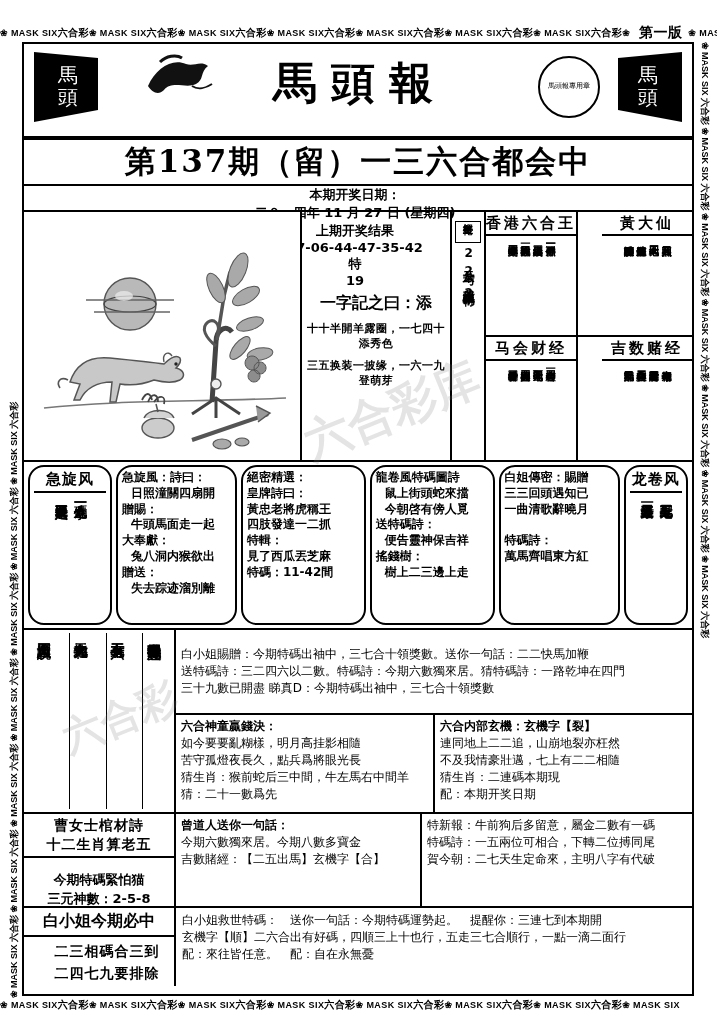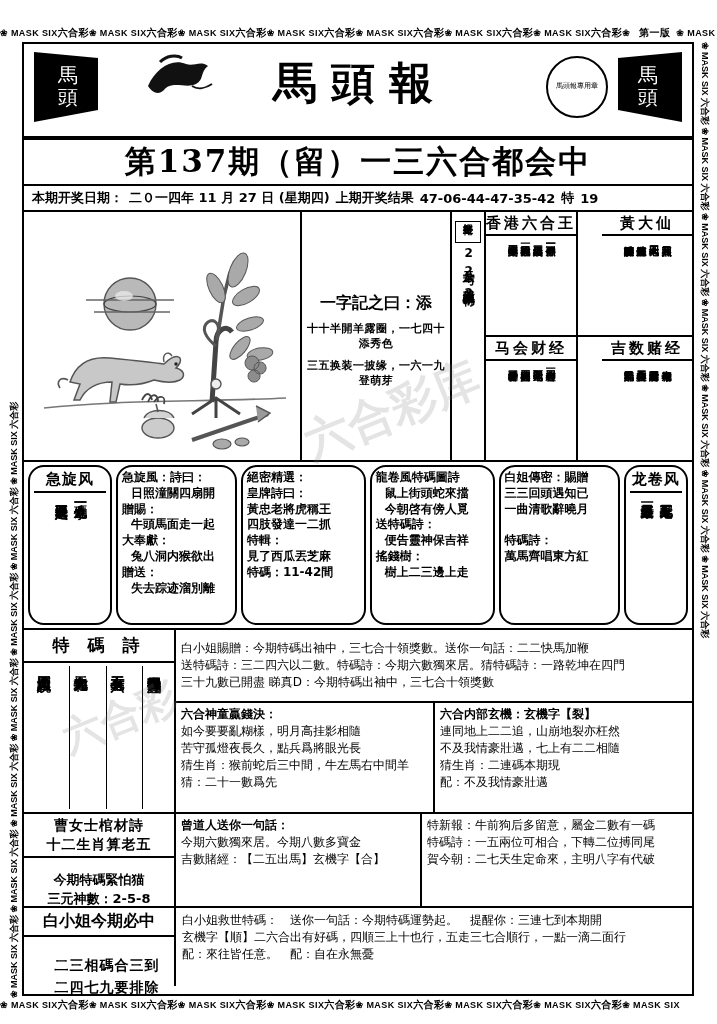--- a/index.html
+++ b/index.html
@@ -15,21 +15,21 @@
     position:absolute;left:0;width:717px;height:18px;
     font-family:"Liberation Sans",sans-serif;
     font-size:9px;font-weight:bold;letter-spacing:.4px;
     white-space:nowrap;overflow:hidden;
     display:flex;align-items:center;
   }
   .mask-strip .mk{margin-right:3px;}
   .mask-strip .fl{font-size:10px;}
   .mask-strip.top{top:24px;}
   .mask-strip.bot{top:996px;}
-  .edition{font-size:10px;font-weight:bold;padding:0 6px;}
+  .edition{font-size:14px;font-weight:bold;padding:0 6px;}
 
   
   .rail{
     position:absolute;top:42px;width:16px;height:956px;
     overflow:hidden;font-family:"Liberation Sans",sans-serif;
     font-size:9px;font-weight:bold;line-height:16px;white-space:nowrap;
   }
   .rail.left{left:6px;}
   .rail.right{left:697px;}
   .rail .inner{
@@ -50,21 +50,21 @@
   .flag{position:absolute;top:4px;width:78px;height:84px;}
   .flag.l{left:4px;}
   .flag.r{right:4px;}
   .flag svg{display:block;}
   .paper-title{
     position:absolute;left:4px;right:0;top:10px;text-align:center;
     font-family:"DejaVu Serif","Liberation Serif",serif;
     font-size:44px;font-weight:bold;letter-spacing:14px;
   }
   .seal{
-    position:absolute;right:84px;top:12px;width:58px;height:58px;
+    position:absolute;right:92px;top:12px;width:58px;height:58px;
     border:2px solid #000;border-radius:50%;
     display:flex;align-items:center;justify-content:center;
     font-size:7px;line-height:1.05;text-align:center;
   }
   .ink{position:absolute;left:118px;top:6px;width:74px;height:48px;}
 
   
   .issue-bar{
     height:44px;border-bottom:2px solid #000;border-top:2px solid #000;
     display:flex;align-items:center;justify-content:center;
@@ -72,21 +72,21 @@
   }
   .issue-bar .txt{
     font-family:"DejaVu Serif","Liberation Serif",serif;
     font-size:31px;font-weight:bold;letter-spacing:2px;
   }
 
   
   .date-bar{
     height:24px;border-bottom:2px solid #000;
     display:flex;align-items:center;padding:0 8px;
-    font-size:13px;font-weight:bold;white-space:nowrap;
+    font-size:13px;font-weight:bold;white-space:nowrap;flex-direction:column;
   }
   .date-bar .seg{margin-right:6px;}
 
   
   .mid{display:flex;height:248px;border-bottom:2px solid #000;}
   .illus{
     width:276px;border-right:2px solid #000;position:relative;overflow:hidden;
   }
   .illus svg{position:absolute;left:0;top:0;}
 
@@ -159,21 +159,21 @@
     font-family:"DejaVu Serif","Liberation Serif",serif;
   }
   .tm-body{flex:1;display:flex;flex-direction:row-reverse;justify-content:space-around;padding:3px 2px;}
   .tm-body .vline{
     writing-mode:vertical-rl;text-orientation:upright;
     font-size:14px;font-weight:bold;line-height:1.1;
     border-left:1px solid #000;padding:0 3px;
   }
   .tm-body .vline:last-child{border-left:none;}
   .tm-right{flex:1;display:flex;flex-direction:column;}
-  .tm-r-top{border-bottom:2px solid #000;padding:10px 5px;}
+  .tm-r-top{border-bottom:2px solid #000;padding:16px 5px;}
   .tm-r-bot{flex:1;display:flex;}
   .tm-r-bot .half{flex:1;padding:3px 5px;box-sizing:border-box;}
   .tm-r-bot .half.left{border-right:2px solid #000;}
   .ln{font-size:12px;line-height:1.42;white-space:nowrap;}
   .ln.b{font-weight:bold;}
 
   
   .caorow{display:flex;height:92px;border-bottom:2px solid #000;}
   .cao-left{width:152px;border-right:2px solid #000;box-sizing:border-box;}
   .cao-t{
@@ -183,21 +183,21 @@
   }
   .cao-b{text-align:center;font-size:13px;font-weight:bold;line-height:1.5;padding-top:12px;}
   .cao-mid{flex:1;border-right:2px solid #000;padding:3px 5px;box-sizing:border-box;}
   .cao-right{width:270px;padding:3px 5px;box-sizing:border-box;}
 
   
   .botrow{display:flex;height:78px;}
   .bot-left{width:152px;border-right:2px solid #000;box-sizing:border-box;}
   .bot-title{text-align:center;font-size:16px;font-weight:bold;padding:3px 0;border-bottom:2px solid #000;
              font-family:"DejaVu Serif","Liberation Serif",serif;}
-  .bot-lines{text-align:center;font-size:14px;font-weight:bold;line-height:1.55;padding-top:18px;letter-spacing:1px;margin-left:16px;}
+  .bot-lines{text-align:center;font-size:14px;font-weight:bold;line-height:1.55;padding-top:4px;letter-spacing:1px;margin-left:16px;}
   .bot-right{flex:1;padding:4px 6px;box-sizing:border-box;}
 
   .wm{
     position:absolute;pointer-events:none;color:rgba(120,120,120,.20);
     font-size:46px;font-weight:bold;transform:rotate(-22deg);white-space:nowrap;
   }
 </style>
 </head>
 <body>
 
@@ -475,21 +475,20 @@
         <div class="rb-title">龙卷风</div>
         <div class="rb-vwrap">
           <div class="vline">配見三七走二五</div>
           <div class="vline">好象二五站一邊</div>
         </div>
       </div>
     </div>
 
     <div class="tmrow">
       <div class="tm-left">
-        <div class="tm-title">特 碼 詩</div>
         <div class="tm-body">
           <div class="vline">春風得意交歡唱</div>
           <div class="vline">有七有六來三二</div>
           <div class="vline">二七和九大力捧</div>
           <div class="vline">説三道四人人厭</div>
         </div>
       </div>
       <div class="tm-right">
         <div class="tm-r-top">
           <div class="ln">白小姐賜贈：今期特碼出袖中，三七合十領獎數。送你一句話：二二快馬加鞭</div>
@@ -502,21 +501,21 @@
             <div class="ln">如今要要亂糊樣，明月高挂影相隨</div>
             <div class="ln">苦守孤燈夜長久，點兵爲將眼光長</div>
             <div class="ln">猜生肖：猴前蛇后三中間，牛左馬右中間羊</div>
             <div class="ln">猜：二十一數爲先</div>
           </div>
           <div class="half">
             <div class="ln b">六合内部玄機：玄機字【裂】</div>
             <div class="ln">連同地上二二追，山崩地裂亦枉然</div>
             <div class="ln">不及我情豪壯邁，七上有二二相隨</div>
             <div class="ln">猜生肖：二連碼本期現</div>
-            <div class="ln">配：不及我情豪壯邁</div>
+            <div class="ln">配：本期开奖日期</div>
           </div>
         </div>
       </div>
     </div>
 
     <div class="caorow">
       <div class="cao-left">
         <div class="cao-t">
           <div>曹女士棺材詩</div>
           <div>十二生肖算老五</div>

